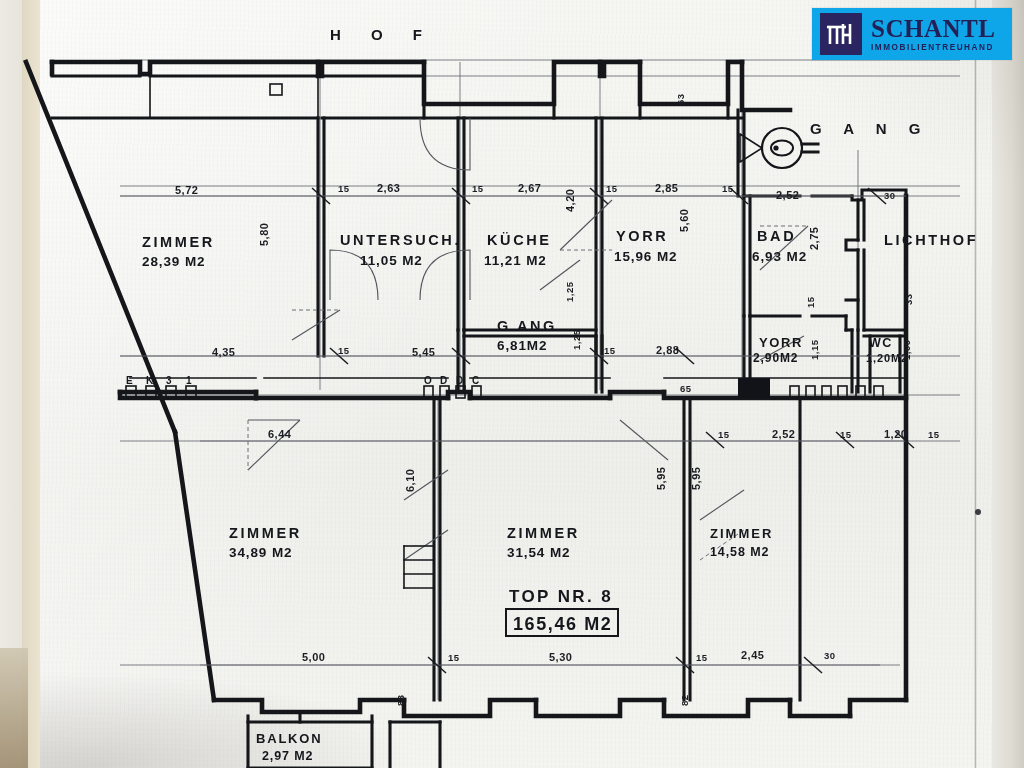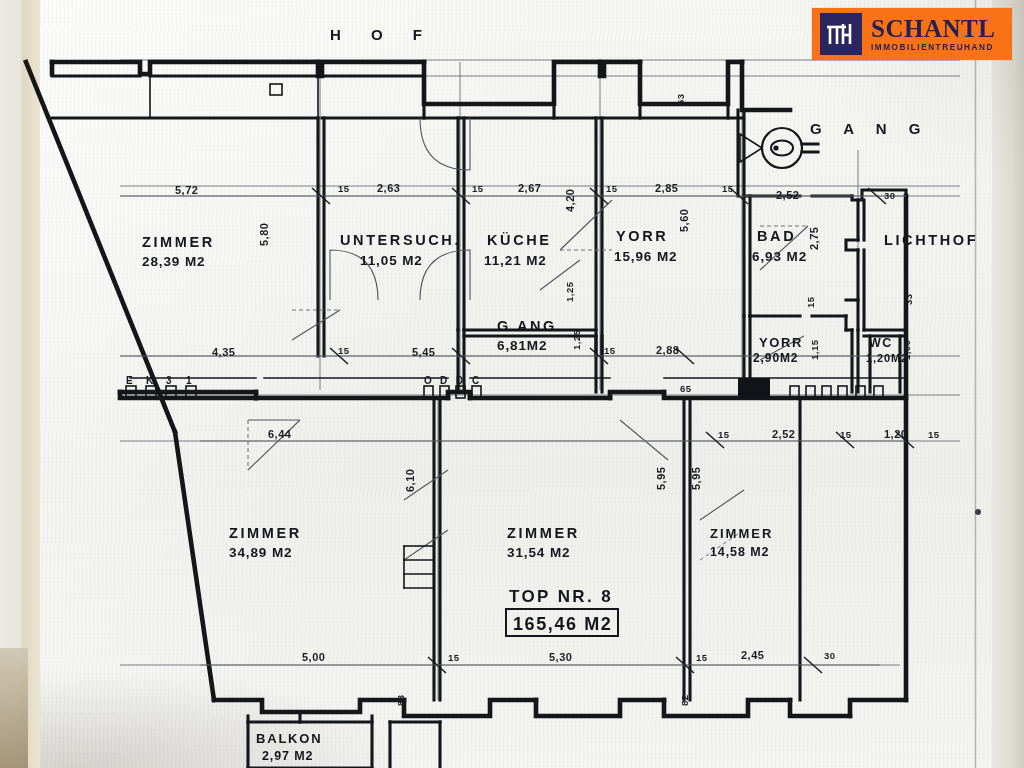--- a/index.html
+++ b/index.html
@@ -35,21 +35,21 @@
                      repeating-linear-gradient(1deg,rgba(0,0,0,.02) 0 1px,rgba(255,255,255,0) 1px 5px);}
   .fold{position:absolute;top:0;width:3px;height:768px;
     background:linear-gradient(90deg,rgba(120,120,115,.0),rgba(110,110,105,.45),rgba(255,255,255,.5));}
   .shadow-bl{position:absolute;left:40px;bottom:0;width:420px;height:110px;
     background:radial-gradient(ellipse at 10% 100%,rgba(90,85,75,.22),rgba(0,0,0,0) 62%);}
   .shadow-tr{position:absolute;right:0;top:0;width:260px;height:200px;
     background:radial-gradient(ellipse at 100% 0%,rgba(120,115,105,.10),rgba(0,0,0,0) 65%);}
 
   
   .logo{position:absolute;left:812px;top:8px;width:200px;height:52px;
-    background:#f97316;display:flex;align-items:center;padding:0 8px;box-sizing:border-box;
+    background:#0ea5e9;display:flex;align-items:center;padding:0 8px;box-sizing:border-box;
     box-shadow:0 0 0 1px rgba(0,0,0,.05);}
   .logo-mark{width:42px;height:42px;background:#2a2460;display:flex;align-items:center;justify-content:center;flex:0 0 auto;}
   .logo-mark svg{display:block;}
   .logo-txt{margin-left:9px;line-height:1;}
   .logo-name{font-family:"Liberation Serif",serif;font-weight:bold;font-size:25px;color:#241f54;letter-spacing:.5px;}
   .logo-sub{font-family:"Liberation Sans",sans-serif;font-weight:bold;font-size:8.2px;color:#241f54;letter-spacing:1.55px;margin-top:3px;}
 
   
   svg.plan{position:absolute;left:0;top:0;width:1024px;height:768px;}
   .wall{stroke:#14161a;fill:none;stroke-linecap:square;}

